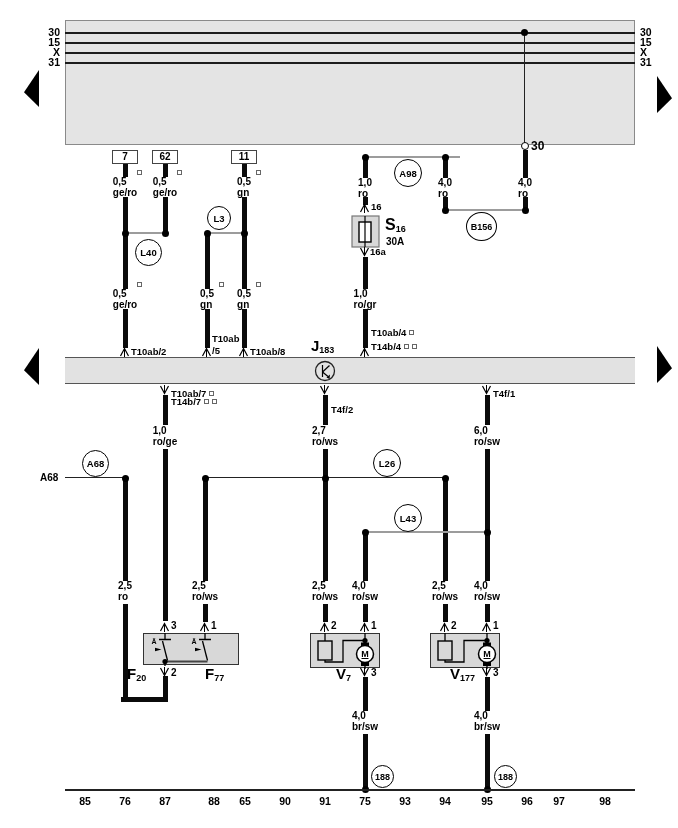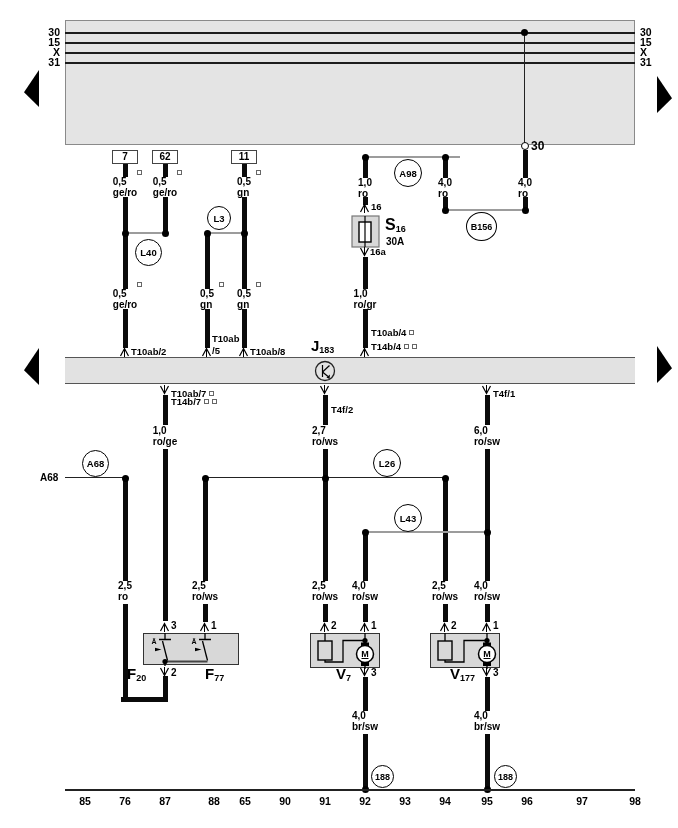--- a/index.html
+++ b/index.html
@@ -404,21 +404,21 @@
   <div class="pin" style="left:493px;top:667px">3</div>
 
   <div class="tl" style="left:65px;top:789px;width:570px;height:1.6px"></div>
   <div class="scale" style="left:85px;top:795px">85</div>
   <div class="scale" style="left:125px;top:795px">76</div>
   <div class="scale" style="left:165px;top:795px">87</div>
   <div class="scale" style="left:214px;top:795px">88</div>
   <div class="scale" style="left:245px;top:795px">65</div>
   <div class="scale" style="left:285px;top:795px">90</div>
   <div class="scale" style="left:325px;top:795px">91</div>
-  <div class="scale" style="left:365px;top:795px">92</div>
+  <div class="scale" style="left:365px;top:795px">75</div>
   <div class="scale" style="left:405px;top:795px">93</div>
   <div class="scale" style="left:445px;top:795px">94</div>
   <div class="scale" style="left:487px;top:795px">95</div>
   <div class="scale" style="left:527px;top:795px">96</div>
-  <div class="scale" style="left:582px;top:795px">97</div>
-  <div class="scale" style="left:635px;top:795px">98</div>
+  <div class="scale" style="left:559px;top:795px">97</div>
+  <div class="scale" style="left:605px;top:795px">98</div>
 
 </div>
 
 </body></html>

